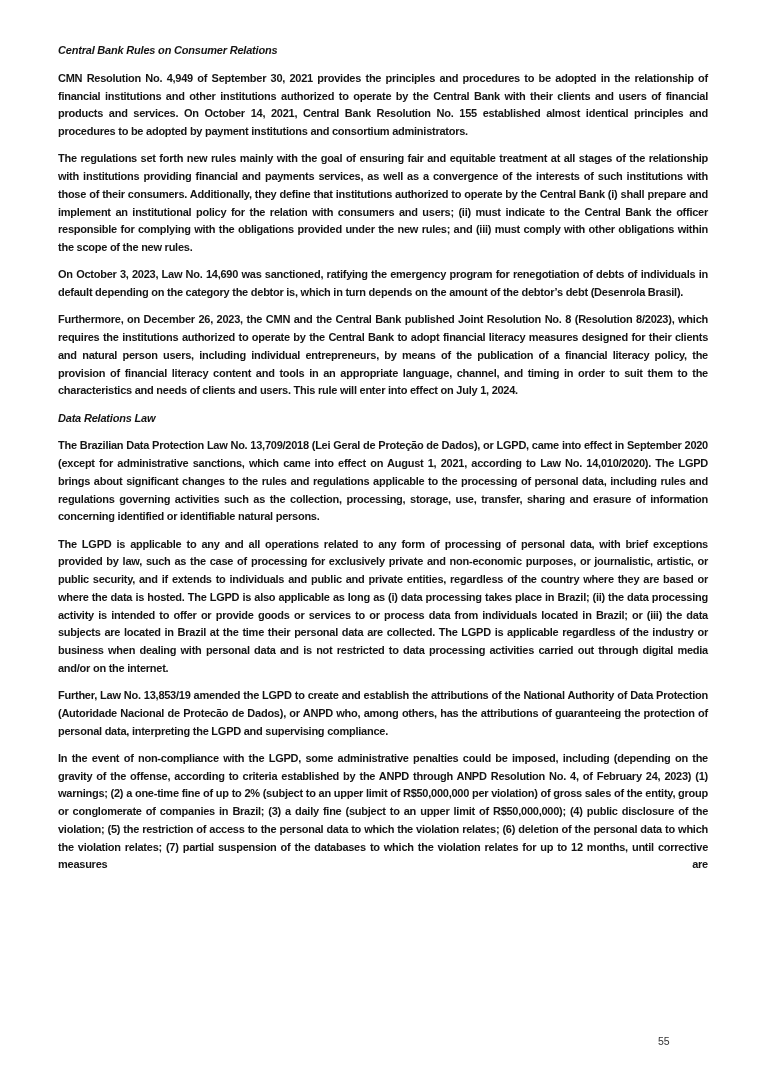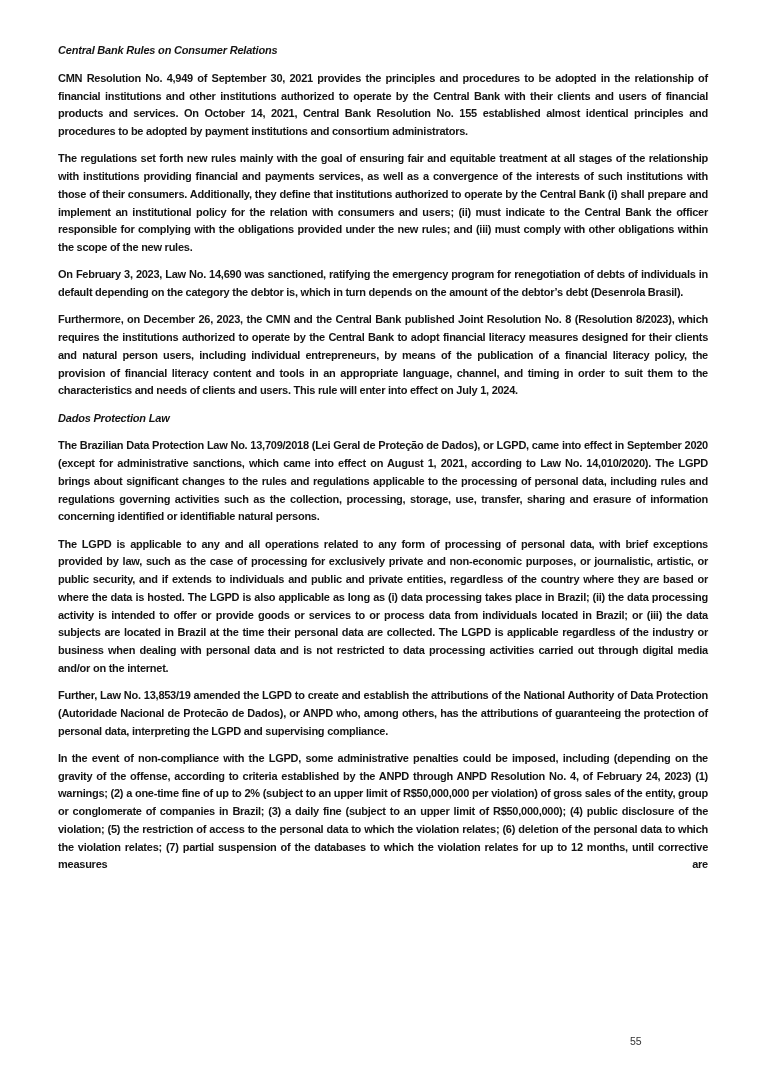--- a/index.html
+++ b/index.html
@@ -22,40 +22,40 @@
     letter-spacing: -0.2px;
   }
   .para {
     text-align: justify;
     margin: 0 0 9.5px 0;
     font-weight: bold;
   }
   .para.last { text-align-last: justify; margin-bottom: 0; }
   .page-number {
     position: absolute;
-    left: 630px;
+    left: 658px;
     top: 1035px;
     font-family: "Liberation Sans", sans-serif;
     font-size: 10.5px;
     color: #333333;
   }
 </style>
 </head>
 <body>
 
 <div class="page">
   <div>
     <p class="heading">Central Bank Rules on Consumer Relations</p>
     <p class="para">CMN Resolution No. 4,949 of September 30, 2021 provides the principles and procedures to be adopted in the relationship of financial institutions and other institutions authorized to operate by the Central Bank with their clients and users of financial products and services. On October 14, 2021, Central Bank Resolution No. 155 established almost identical principles and procedures to be adopted by payment institutions and consortium administrators.</p>
     <p class="para">The regulations set forth new rules mainly with the goal of ensuring fair and equitable treatment at all stages of the relationship with institutions providing financial and payments services, as well as a convergence of the interests of such institutions with those of their consumers. Additionally, they define that institutions authorized to operate by the Central Bank (i) shall prepare and implement an institutional policy for the relation with consumers and users; (ii) must indicate to the Central Bank the officer responsible for complying with the obligations provided under the new rules; and (iii) must comply with other obligations within the scope of the new rules.</p>
-    <p class="para">On February 3, 2023, Law No. 14,690 was sanctioned, ratifying the emergency program for renegotiation of debts of individuals in default depending on the category the debtor is, which in turn depends on the amount of the debtor’s debt (Desenrola Brasil).</p>
+    <p class="para">On October 3, 2023, Law No. 14,690 was sanctioned, ratifying the emergency program for renegotiation of debts of individuals in default depending on the category the debtor is, which in turn depends on the amount of the debtor’s debt (Desenrola Brasil).</p>
     <p class="para">Furthermore, on December 26, 2023, the CMN and the Central Bank published Joint Resolution No. 8 (Resolution 8/2023), which requires the institutions authorized to operate by the Central Bank to adopt financial literacy measures designed for their clients and natural person users, including individual entrepreneurs, by means of the publication of a financial literacy policy, the provision of financial literacy content and tools in an appropriate language, channel, and timing in order to suit them to the characteristics and needs of clients and users. This rule will enter into effect on July 1, 2024.</p>
   </div>
   <div>
-    <p class="heading">Dados Protection Law</p>
+    <p class="heading">Data Relations Law</p>
     <p class="para">The Brazilian Data Protection Law No. 13,709/2018 (Lei Geral de Proteção de Dados), or LGPD, came into effect in September 2020 (except for administrative sanctions, which came into effect on August 1, 2021, according to Law No. 14,010/2020). The LGPD brings about significant changes to the rules and regulations applicable to the processing of personal data, including rules and regulations governing activities such as the collection, processing, storage, use, transfer, sharing and erasure of information concerning identified or identifiable natural persons.</p>
     <p class="para">The LGPD is applicable to any and all operations related to any form of processing of personal data, with brief exceptions provided by law, such as the case of processing for exclusively private and non-economic purposes, or journalistic, artistic, or public security, and if extends to individuals and public and private entities, regardless of the country where they are based or where the data is hosted. The LGPD is also applicable as long as (i) data processing takes place in Brazil; (ii) the data processing activity is intended to offer or provide goods or services to or process data from individuals located in Brazil; or (iii) the data subjects are located in Brazil at the time their personal data are collected. The LGPD is applicable regardless of the industry or business when dealing with personal data and is not restricted to data processing activities carried out through digital media and/or on the internet.</p>
     <p class="para">Further, Law No. 13,853/19 amended the LGPD to create and establish the attributions of the National Authority of Data Protection (Autoridade Nacional de Protecão de Dados), or ANPD who, among others, has the attributions of guaranteeing the protection of personal data, interpreting the LGPD and supervising compliance.</p>
     <p class="para last">In the event of non-compliance with the LGPD, some administrative penalties could be imposed, including (depending on the gravity of the offense, according to criteria established by the ANPD through ANPD Resolution No. 4, of  February 24, 2023) (1) warnings; (2) a one-time fine of up to 2% (subject to an upper limit of R$50,000,000 per violation) of gross sales of the entity, group or conglomerate of companies in Brazil; (3) a daily fine (subject to an upper limit of R$50,000,000); (4) public disclosure of the violation; (5) the restriction of access to the personal data to which the violation relates; (6) deletion of the personal data to which the violation relates; (7) partial suspension of the databases to which the violation relates for up to 12 months, until corrective measures are</p>
   </div>
 </div>
 
 <div class="page-number">55</div>
 
 </body></html>

